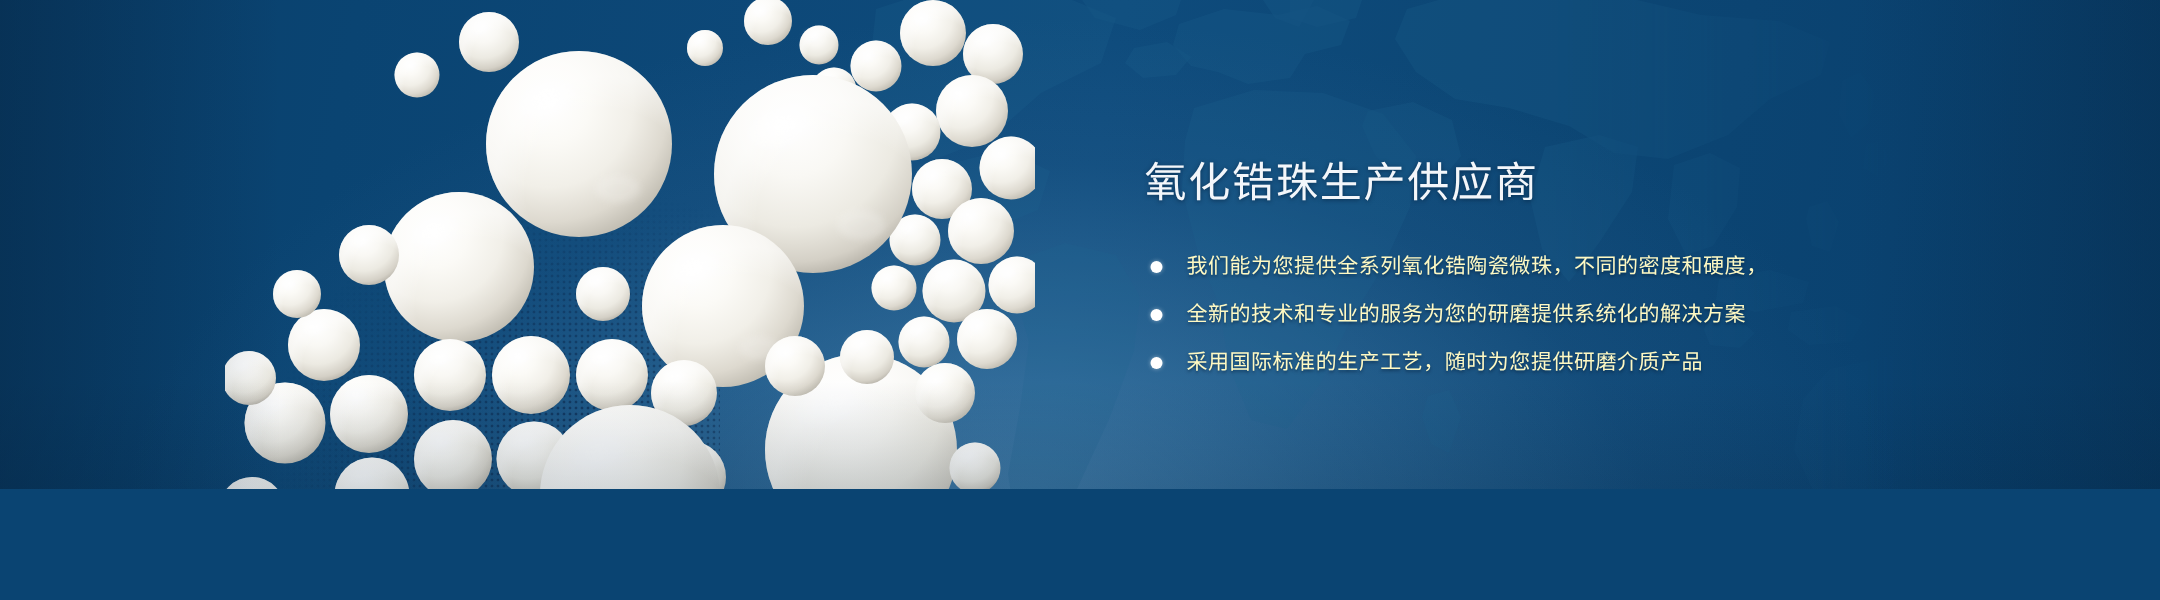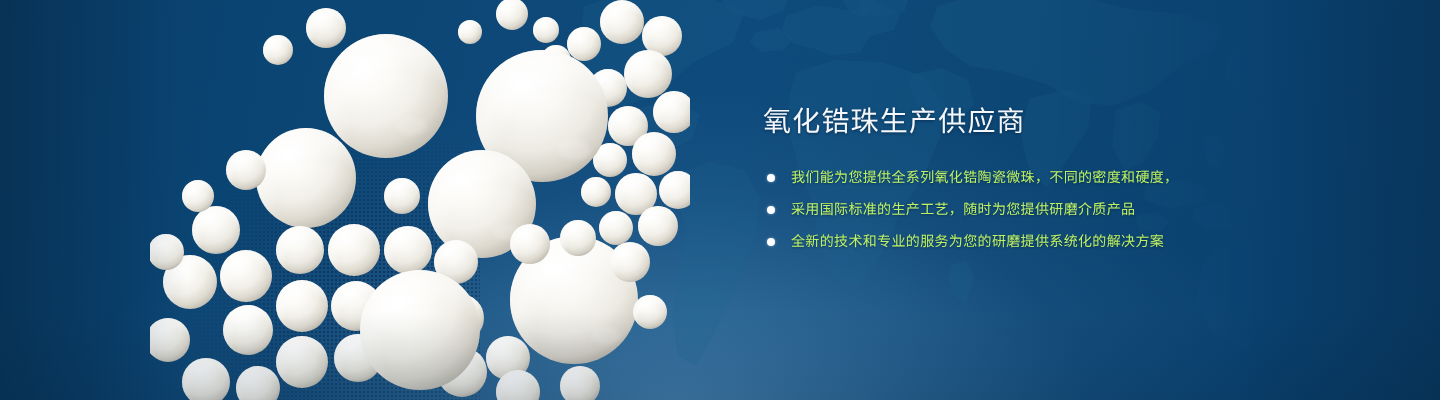--- a/index.html
+++ b/index.html
@@ -8,21 +8,21 @@
     padding: 0;
     background: #0a4472;
   }
   body {
     font-family: "Liberation Sans", "DejaVu Sans", sans-serif;
   }
 
   #banner {
     position: relative;
     width: 1440px;
-    height: 400px;
+    height: 326px;
     overflow: hidden;
     background: #0a3f6b;
   }
 
   
   .bg-base {
     position: absolute;
     inset: 0;
     background:
       radial-gradient(ellipse 760px 420px at 47% 104%,
@@ -115,21 +115,21 @@
     list-style: none;
     margin: 26px 0 0 0;
     padding: 0;
   }
   .bullet {
     position: relative;
     padding-left: 28px;
     margin-bottom: 9px;
     font-size: 14px;
     line-height: 23px;
-    color: #bef264;
+    color: #fef9c3;
     letter-spacing: 0.35px;
     text-shadow: 0 1px 2px rgba(2,22,45,0.5);
   }
   .bullet:last-child { margin-bottom: 0; }
   .bullet .dot {
     position: absolute;
     left: 4px;
     top: 8px;
     width: 8px;
     height: 8px;
@@ -547,24 +547,24 @@
 
     <ul class="bullets">
 
       <li class="bullet">
         <span class="dot"></span>
         <span>我们能为您提供全系列氧化锆陶瓷微珠，不同的密度和硬度，</span>
       </li>
 
       <li class="bullet">
         <span class="dot"></span>
+        <span>全新的技术和专业的服务为您的研磨提供系统化的解决方案</span>
+      </li>
+
+      <li class="bullet">
+        <span class="dot"></span>
         <span>采用国际标准的生产工艺，随时为您提供研磨介质产品</span>
       </li>
 
-      <li class="bullet">
-        <span class="dot"></span>
-        <span>全新的技术和专业的服务为您的研磨提供系统化的解决方案</span>
-      </li>
-
     </ul>
   </div>
 
 </div>
 
 </body></html>

